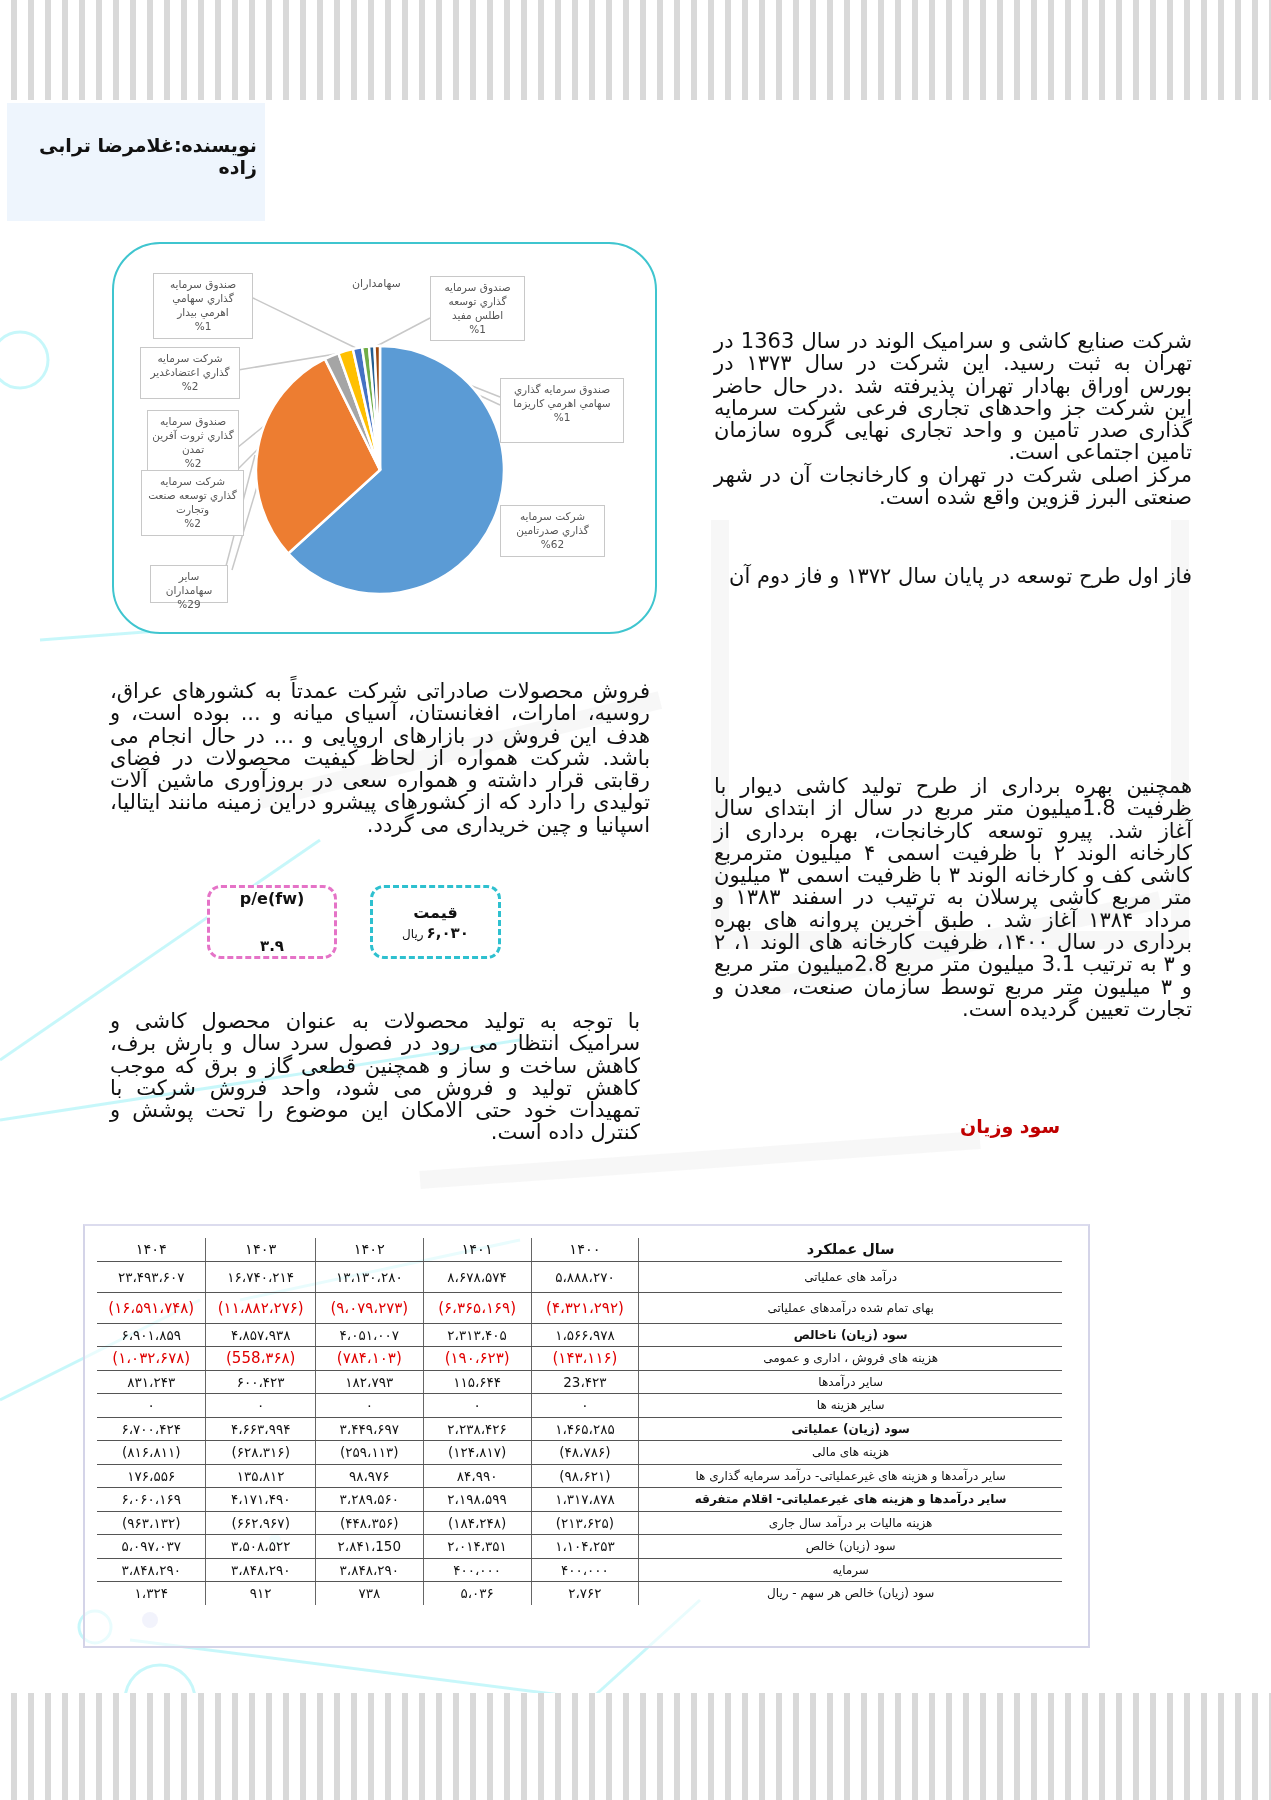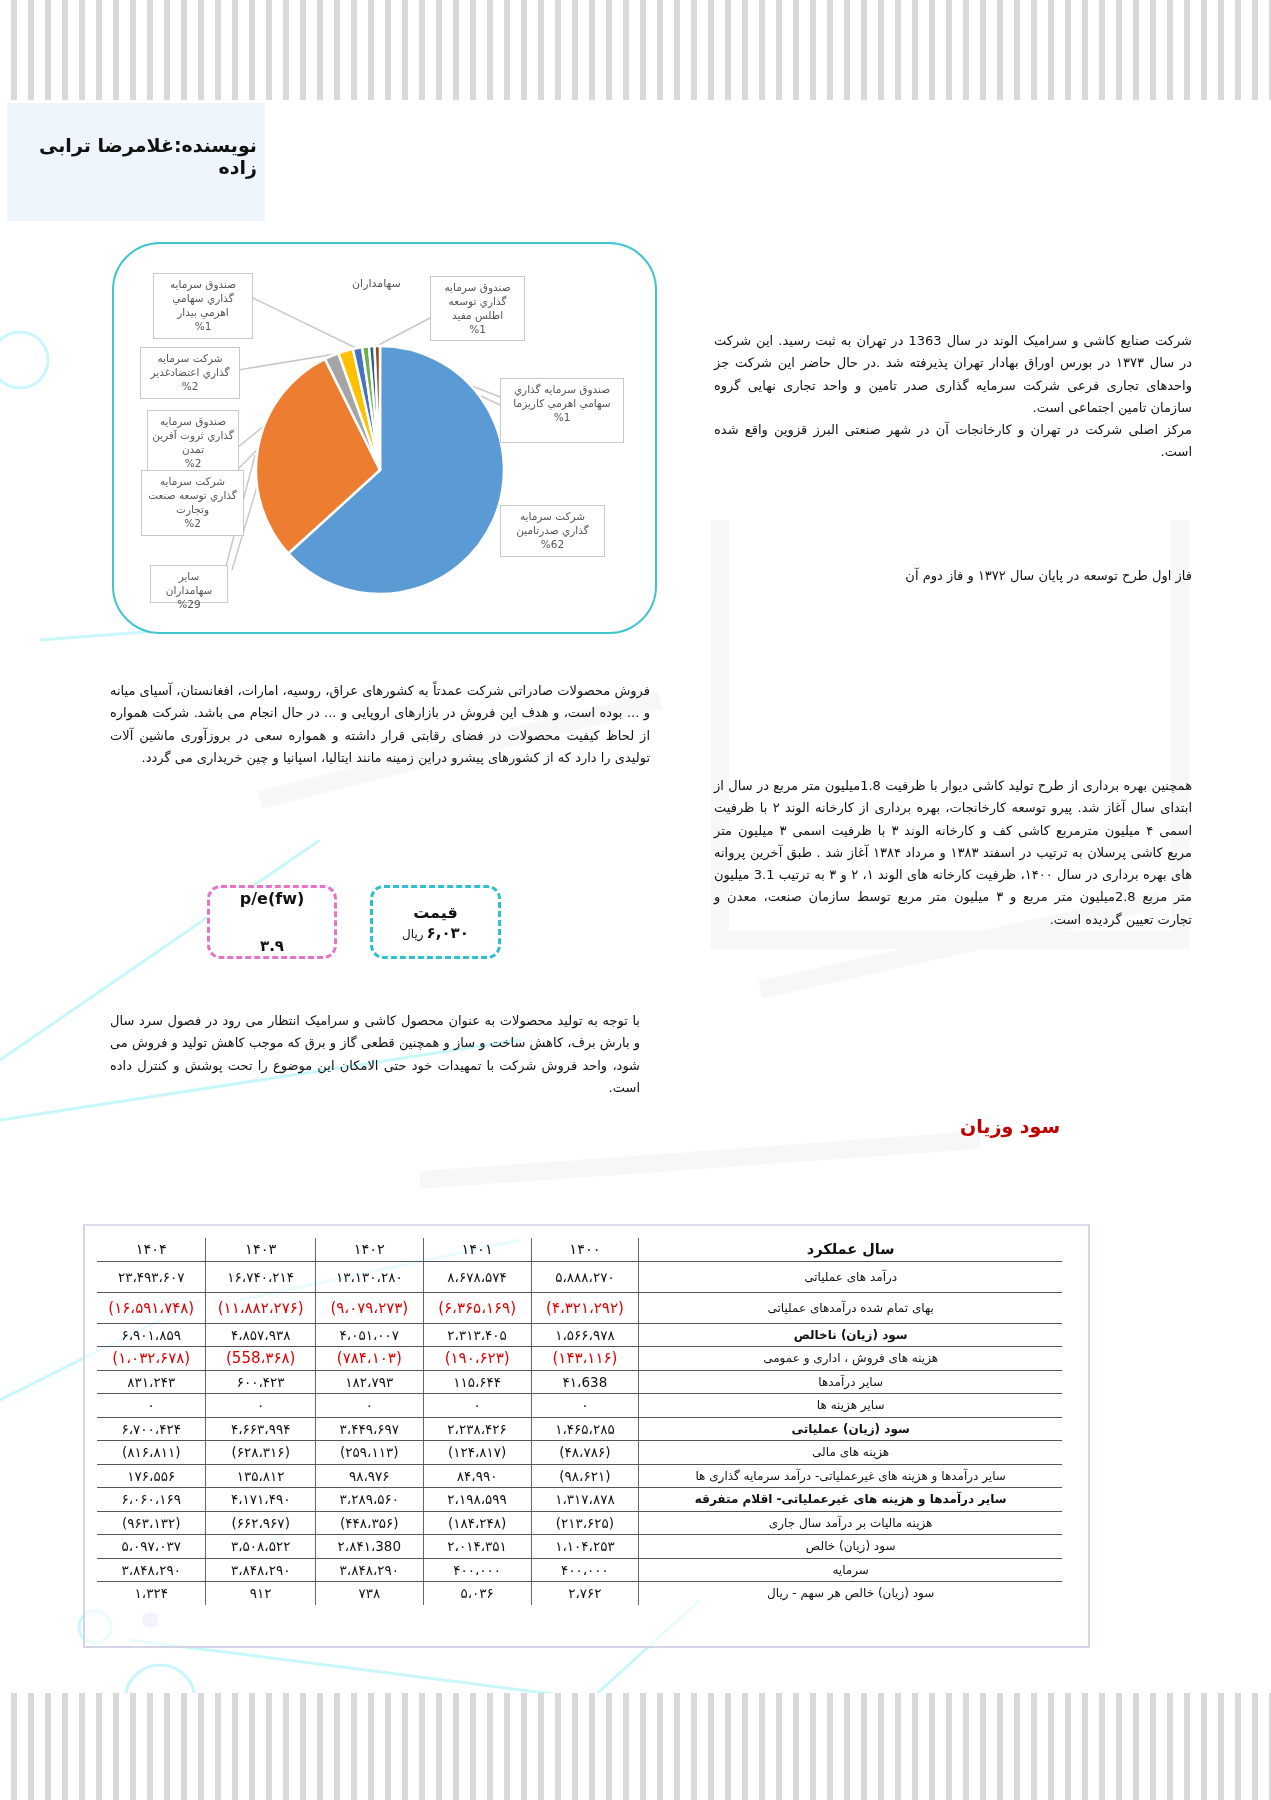--- a/index.html
+++ b/index.html
@@ -39,21 +39,21 @@
   .callout {
     position:absolute; border:1.5px solid #c8c8c8; background:#fff;
     font-size:10.5px; color:#555; text-align:center; line-height:14px;
     direction:rtl; padding:3px 4px; box-sizing:border-box;
   }
   .callout .pct { display:block; }
   svg.pie { position:absolute; left:0; top:0; }
 
   .text-block {
     position:absolute; direction:rtl; text-align:justify;
-    font-size:13px; line-height:22.3px; color:#111;
+    font-size:21px; line-height:22.3px; color:#111;
   }
   .text-block p { margin:0; }
 
   .kpi {
     position:absolute; background:#fff; border-radius:14px;
     display:flex; flex-direction:column; align-items:center; justify-content:center;
     box-sizing:border-box; direction:rtl;
   }
   .kpi.pe { left:207px; top:885px; width:130px; height:74px; border:3px dashed #e573c7;gap:27px; }
   .kpi.price { left:370px; top:885px; width:131px; height:74px; border:3px dashed #2ec0cf; }
@@ -272,21 +272,21 @@
     <tr>
       <td class="label">هزینه های فروش ، اداری و عمومی</td>
       <td class="num neg-red">(۱۴۳،۱۱۶)</td>
       <td class="num neg-red">(۱۹۰،۶۲۳)</td>
       <td class="num neg-red">(۷۸۴،۱۰۳)</td>
       <td class="num neg-red">(558،۳۶۸)</td>
       <td class="num neg-red">(۱،۰۳۲،۶۷۸)</td>
     </tr>
     <tr>
       <td class="label">سایر درآمدها</td>
-      <td class="num">۴۱،638</td>
+      <td class="num">23،۴۲۳</td>
       <td class="num">۱۱۵،۶۴۴</td>
       <td class="num">۱۸۲،۷۹۳</td>
       <td class="num">۶۰۰،۴۲۳</td>
       <td class="num">۸۳۱،۲۴۳</td>
     </tr>
     <tr>
       <td class="label">سایر هزینه ها</td>
       <td class="num">۰</td>
       <td class="num">۰</td>
       <td class="num">۰</td>
@@ -330,21 +330,21 @@
       <td class="num">(۲۱۳،۶۲۵)</td>
       <td class="num">(۱۸۴،۲۴۸)</td>
       <td class="num">(۴۴۸،۳۵۶)</td>
       <td class="num">(۶۶۲،۹۶۷)</td>
       <td class="num">(۹۶۳،۱۳۲)</td>
     </tr>
     <tr>
       <td class="label">سود (زیان) خالص</td>
       <td class="num">۱،۱۰۴،۲۵۳</td>
       <td class="num">۲،۰۱۴،۳۵۱</td>
-      <td class="num">۲،۸۴۱،380</td>
+      <td class="num">۲،۸۴۱،150</td>
       <td class="num">۳،۵۰۸،۵۲۲</td>
       <td class="num">۵،۰۹۷،۰۳۷</td>
     </tr>
     <tr>
       <td class="label">سرمایه</td>
       <td class="num">۴۰۰،۰۰۰</td>
       <td class="num">۴۰۰،۰۰۰</td>
       <td class="num">۳،۸۴۸،۲۹۰</td>
       <td class="num">۳،۸۴۸،۲۹۰</td>
       <td class="num">۳،۸۴۸،۲۹۰</td>

